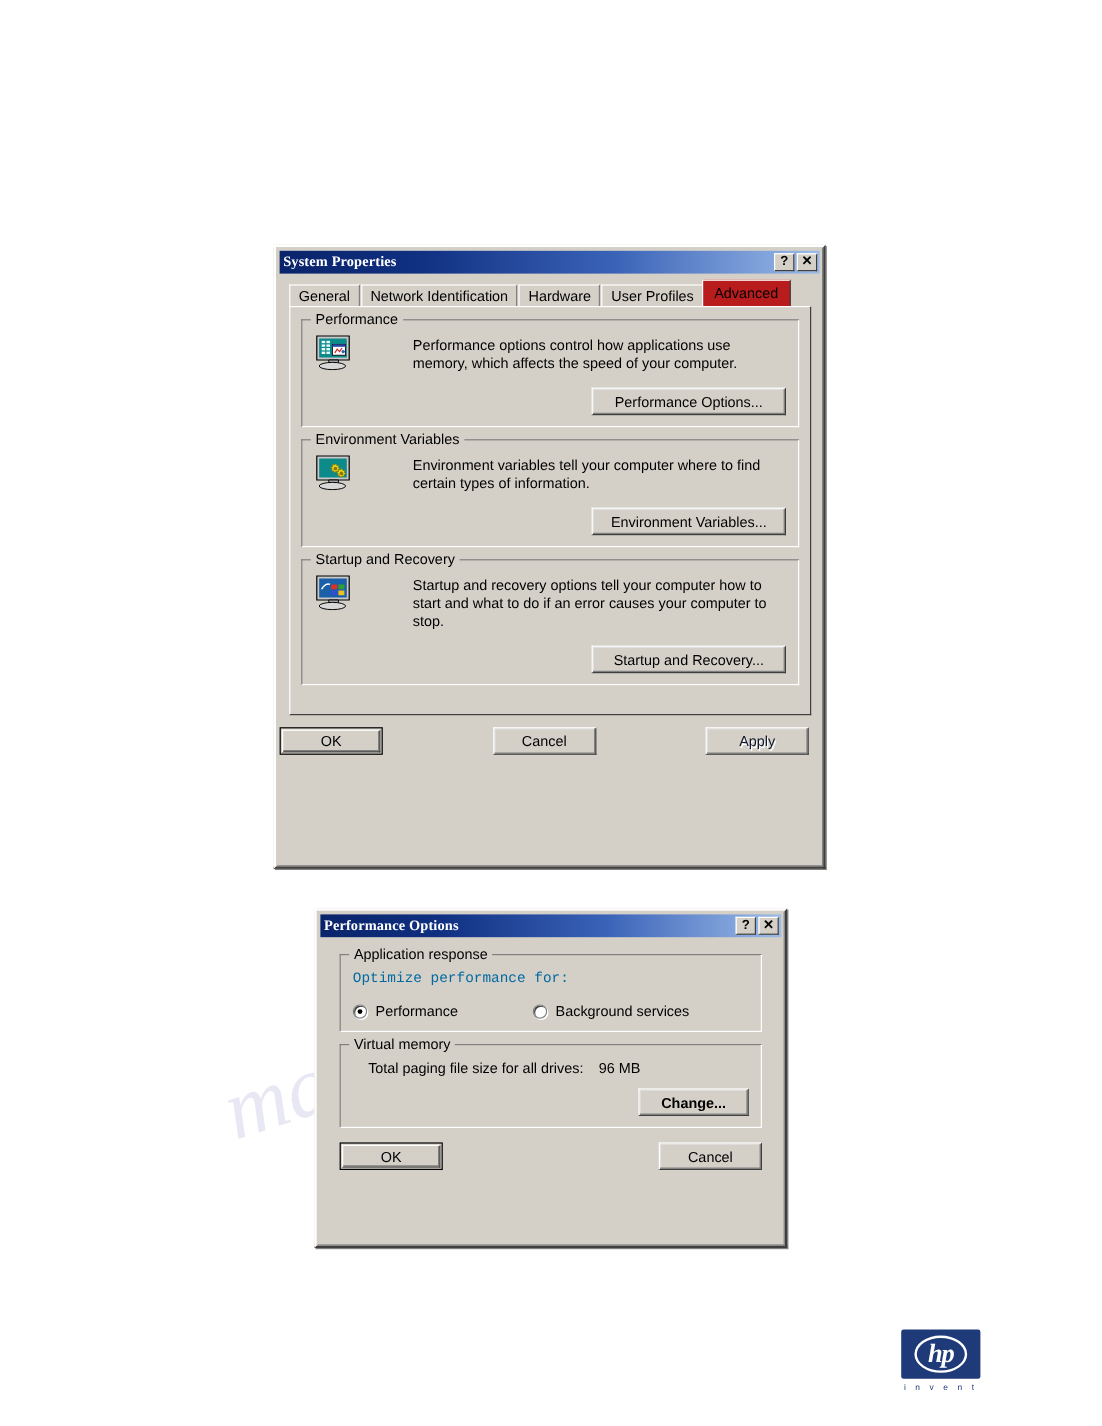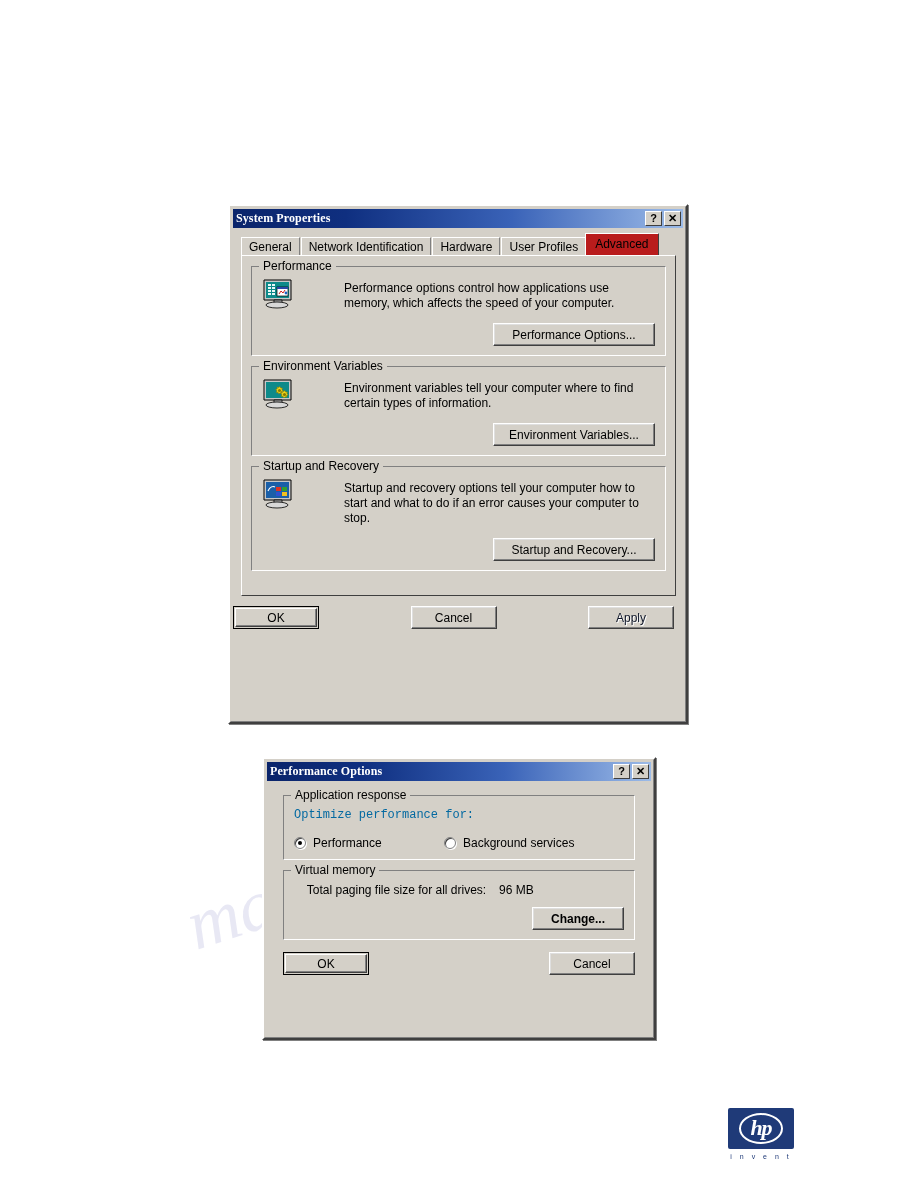--- a/index.html
+++ b/index.html
@@ -235,21 +235,21 @@
     left: 3px; top: 3px;
     width: 4px; height: 4px;
     border-radius: 50%;
     background: #000000;
   }
 
   .vm-row { display: flex; align-items: baseline; font-size: 12px; color: #000; text-align: center; }
   .vm-label { width: 205px; }
 
   
-  .hp-wrap { position: absolute; left: 728px; top: 1108px; width: 66px; }
+  .hp-wrap { position: absolute; left: 751px; top: 1108px; width: 66px; }
   .hp-box {
     width: 66px; height: 41px;
     background: #1f3a78;
     border-radius: 2px;
     display: flex; align-items: center; justify-content: center;
     position: relative;
   }
   .hp-ellipse {
     width: 44px; height: 31px;
     border: 2.5px solid #ffffff;

